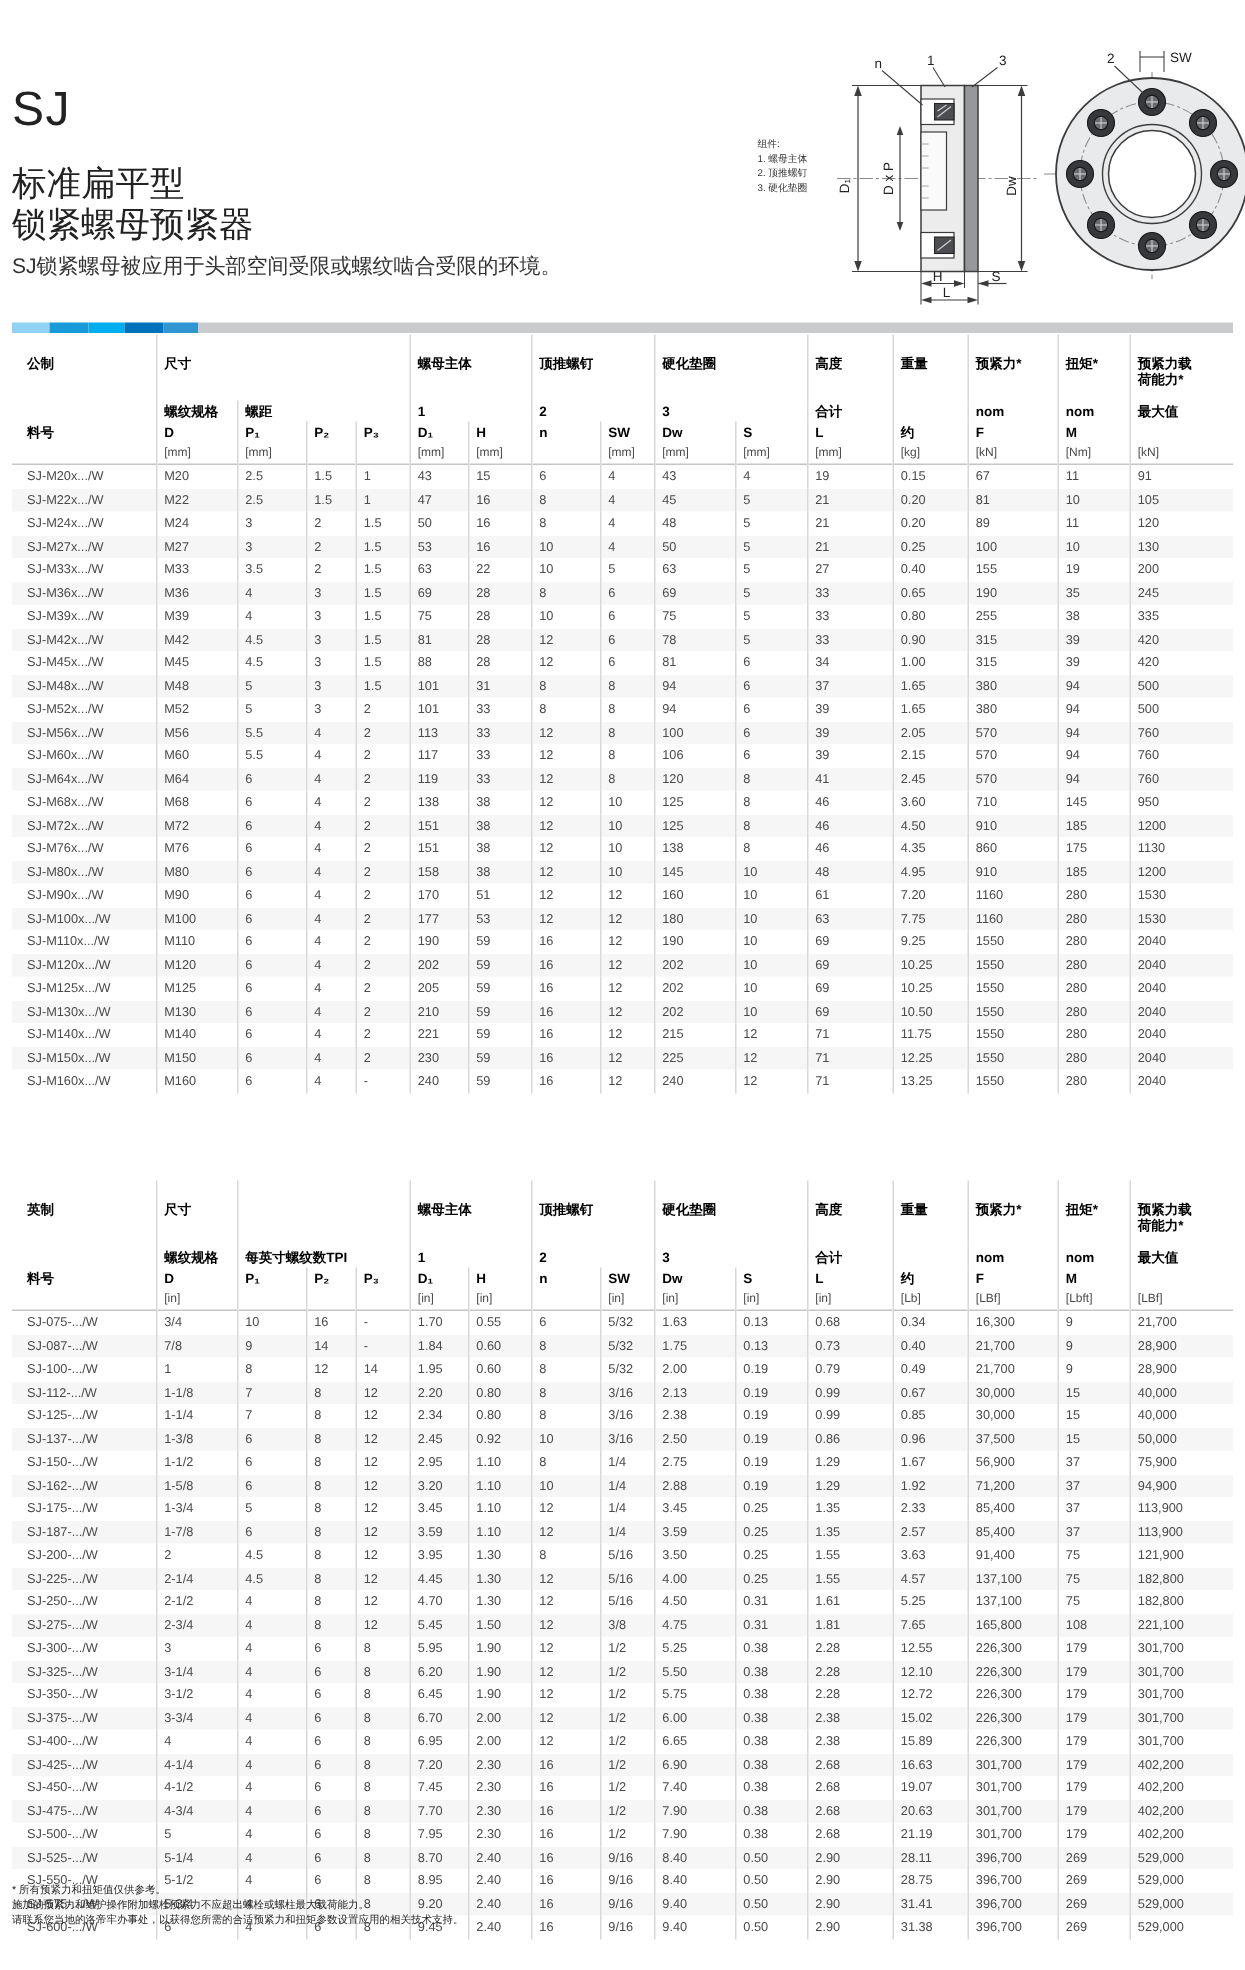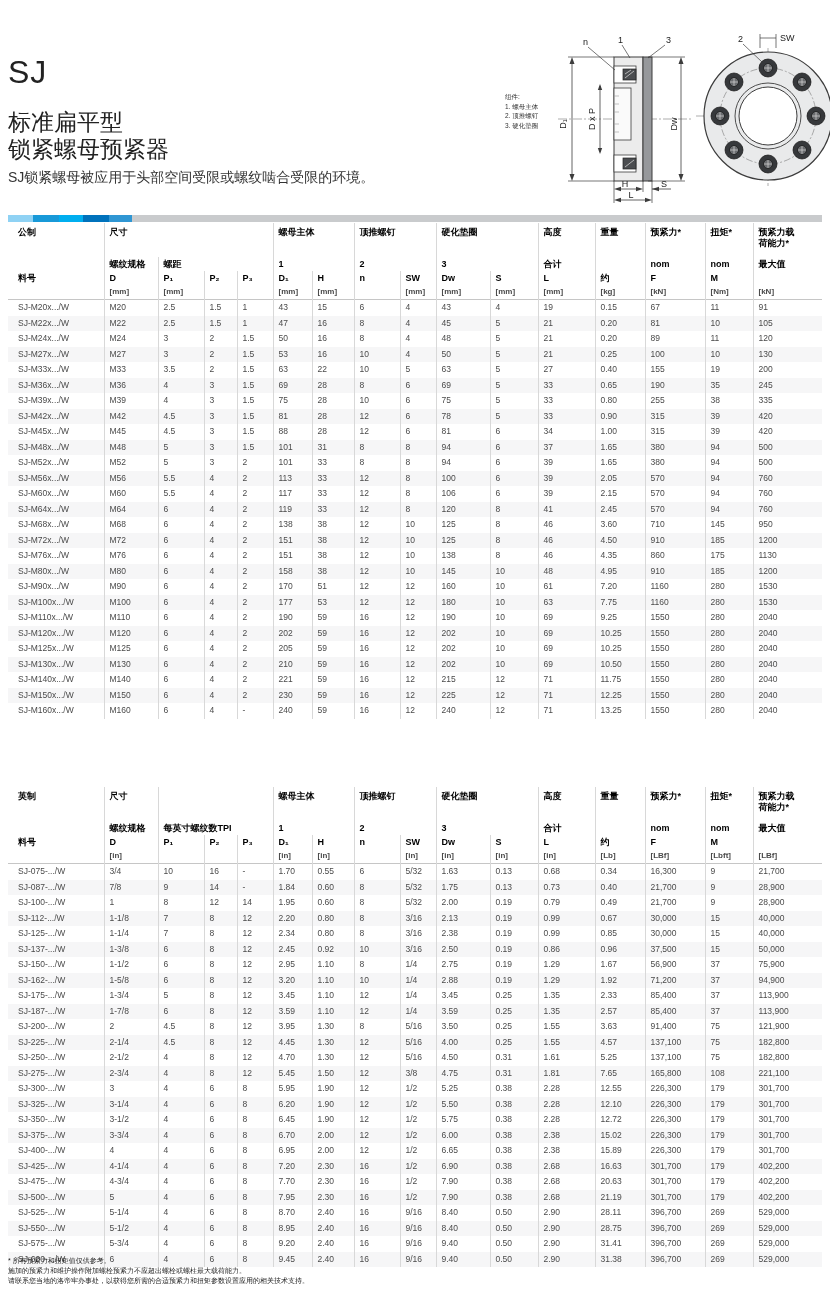--- a/index.html
+++ b/index.html
@@ -26,24 +26,24 @@
 
   
   .tbl-wrap{left:8px;}
   .m-wrap{top:223px;}
   .i-wrap{top:787px;}
   table.dtable{border-collapse:collapse;table-layout:fixed;width:814px;}
   .dtable th,.dtable td{margin:0;padding:0 2px 0 5px;text-align:left;font-weight:normal;
       overflow:hidden;white-space:nowrap;}
   .dtable th:first-child,.dtable td:first-child{padding-left:10px;}
   .dtable thead th{color:#000;font-size:9px;font-weight:bold;}
-  .dtable .r1 th{height:30px;vertical-align:top;padding-top:4px;line-height:11px;}
+  .dtable .r1 th{height:30px;vertical-align:top;padding-top:14px;line-height:11px;}
   .dtable .r2 th{height:14px;line-height:14px;vertical-align:bottom;}
   .dtable .r3 th{height:15px;line-height:15px;vertical-align:bottom;}
-  .dtable .r4 th{height:13px;line-height:12px;font-weight:bold;color:#4a4a4a;font-size:8px;vertical-align:top;}
+  .dtable .r4 th{height:13px;line-height:12px;font-weight:normal;color:#4a4a4a;font-size:8px;vertical-align:top;}
   .dtable thead{border-bottom:1px solid #c6c6c6;}
   .dtable td{font-size:8.5px;color:#4a4a4a;height:15.5px;line-height:15.5px;}
   .dtable tbody tr:nth-child(even){background:#f6f6f7;}
   .bl{border-left:1px solid #d8d8d8;}
   .cc{text-align:center;}
 
   
   .footnotes{left:8px;top:1256px;font-size:7px;line-height:9.8px;color:#222;}
 </style>
 </head>
@@ -1217,20 +1217,38 @@
             <td class="bl">1/2</td>
             <td class="bl">6.90</td>
             <td class="bl">0.38</td>
             <td class="bl">2.68</td>
             <td class="bl">16.63</td>
             <td class="bl">301,700</td>
             <td class="bl">179</td>
             <td class="bl">402,200</td>
           </tr>
           <tr>
+            <td>SJ-450-.../W</td>
+            <td class="bl">4-1/2</td>
+            <td class="bl">4</td>
+            <td class="bl">6</td>
+            <td class="bl">8</td>
+            <td class="bl">7.45</td>
+            <td class="bl">2.30</td>
+            <td class="bl">16</td>
+            <td class="bl">1/2</td>
+            <td class="bl">7.40</td>
+            <td class="bl">0.38</td>
+            <td class="bl">2.68</td>
+            <td class="bl">19.07</td>
+            <td class="bl">301,700</td>
+            <td class="bl">179</td>
+            <td class="bl">402,200</td>
+          </tr>
+          <tr>
             <td>SJ-475-.../W</td>
             <td class="bl">4-3/4</td>
             <td class="bl">4</td>
             <td class="bl">6</td>
             <td class="bl">8</td>
             <td class="bl">7.70</td>
             <td class="bl">2.30</td>
             <td class="bl">16</td>
             <td class="bl">1/2</td>
             <td class="bl">7.90</td>

